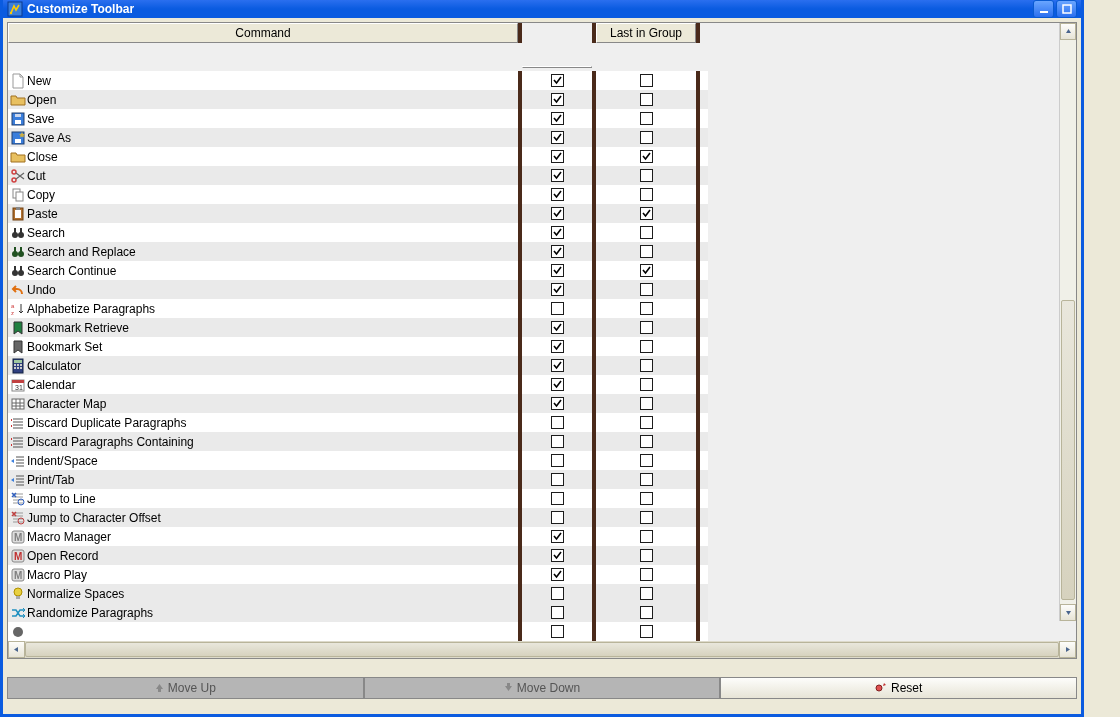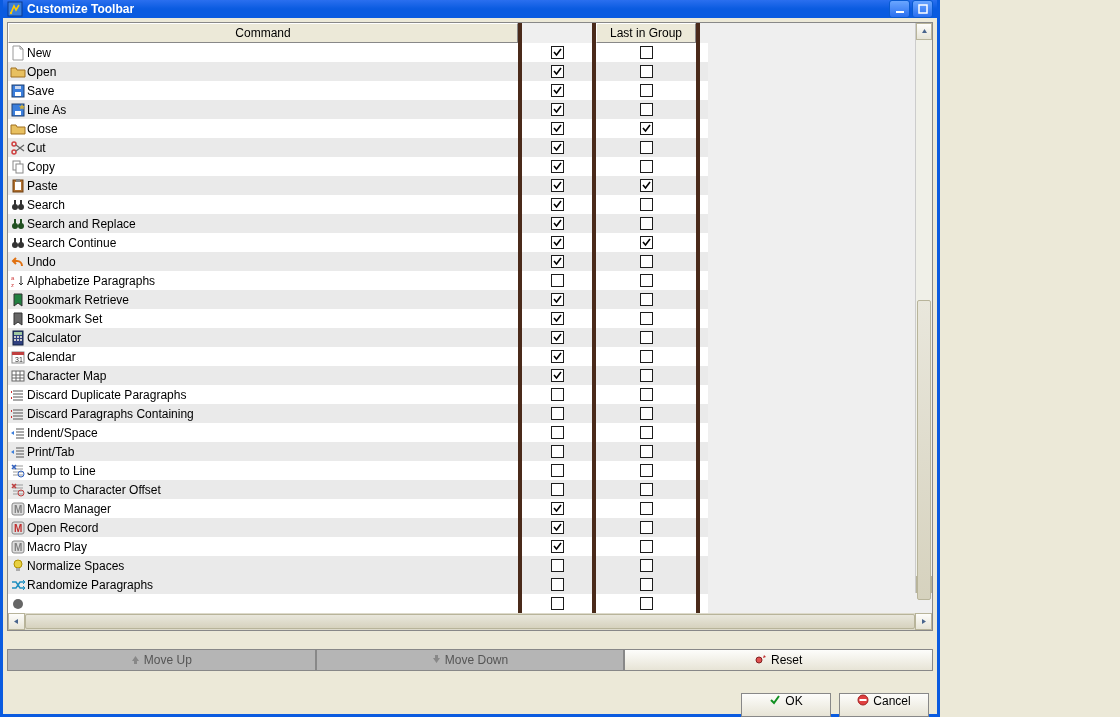--- a/index.html
+++ b/index.html
@@ -5,21 +5,21 @@
   * { box-sizing: border-box; }
   html, body {
     margin: 0; padding: 0;
     width: 1120px; height: 717px;
     font-family: Tahoma, Arial, sans-serif;
     font-size: 12px;
     background: #ece9d8;
     overflow: hidden;
   }
   .window {
-    width: 940px; height: 717px;
+    width: 1084px; height: 717px;
     border: 3px solid #0a5be0;
     border-top: none;
     background: #ece9d8;
     display: flex; flex-direction: column;
   }
   .titlebar {
     height: 23px;
     background: linear-gradient(to bottom, #2a6fef 0%, #0a5be0 50%, #0a5be0 100%);
     color: #fff;
     font-weight: bold;
@@ -101,20 +101,21 @@
   .col-last { width: 100px; }
   
   .vsep {
     width: 4px;
     background: #4a2a1a;
   }
   .rows {
     flex: 1;
     overflow: hidden;
     position: relative;
+    margin-top: 28px;
   }
   .data-row {
     display: flex;
     height: 19px;
     align-items: stretch;
   }
   .data-row.alt0 { background: #ffffff; }
   .data-row.alt1 { background: #eaeaea; }
   .cell {
     display: flex;
@@ -335,21 +336,21 @@
                 </div>
                 <div class="data-row alt1">
                   <div class="cell cmd">
                     <span class="row-icon">
                       <svg width="16" height="16" viewBox="0 0 16 16">
                         <rect x="2" y="2" width="12" height="12" fill="#3a7edc" stroke="#204070"></rect>
                         <rect x="5" y="9" width="6" height="4" fill="#fff"></rect>
                         <path d="M12 2l1 2 2 .3-1.5 1.3.4 2-1.9-1-1.9 1 .4-2L9 4.3 11 4z" fill="#d0b040"></path>
                       </svg>
                     </span>
-                    <span>Line As</span>
+                    <span>Save As</span>
                   </div>
                   <div class="vsep"></div>
                   <div class="cell vis">
                     <span class="chk">
                       <svg width="11" height="11" viewBox="0 0 11 11">
                         <path d="M2 5l2.5 3L9 2" stroke="#000" stroke-width="1.6" fill="none"></path>
                       </svg>
                     </span>
                   </div>
                   <div class="vsep"></div>

